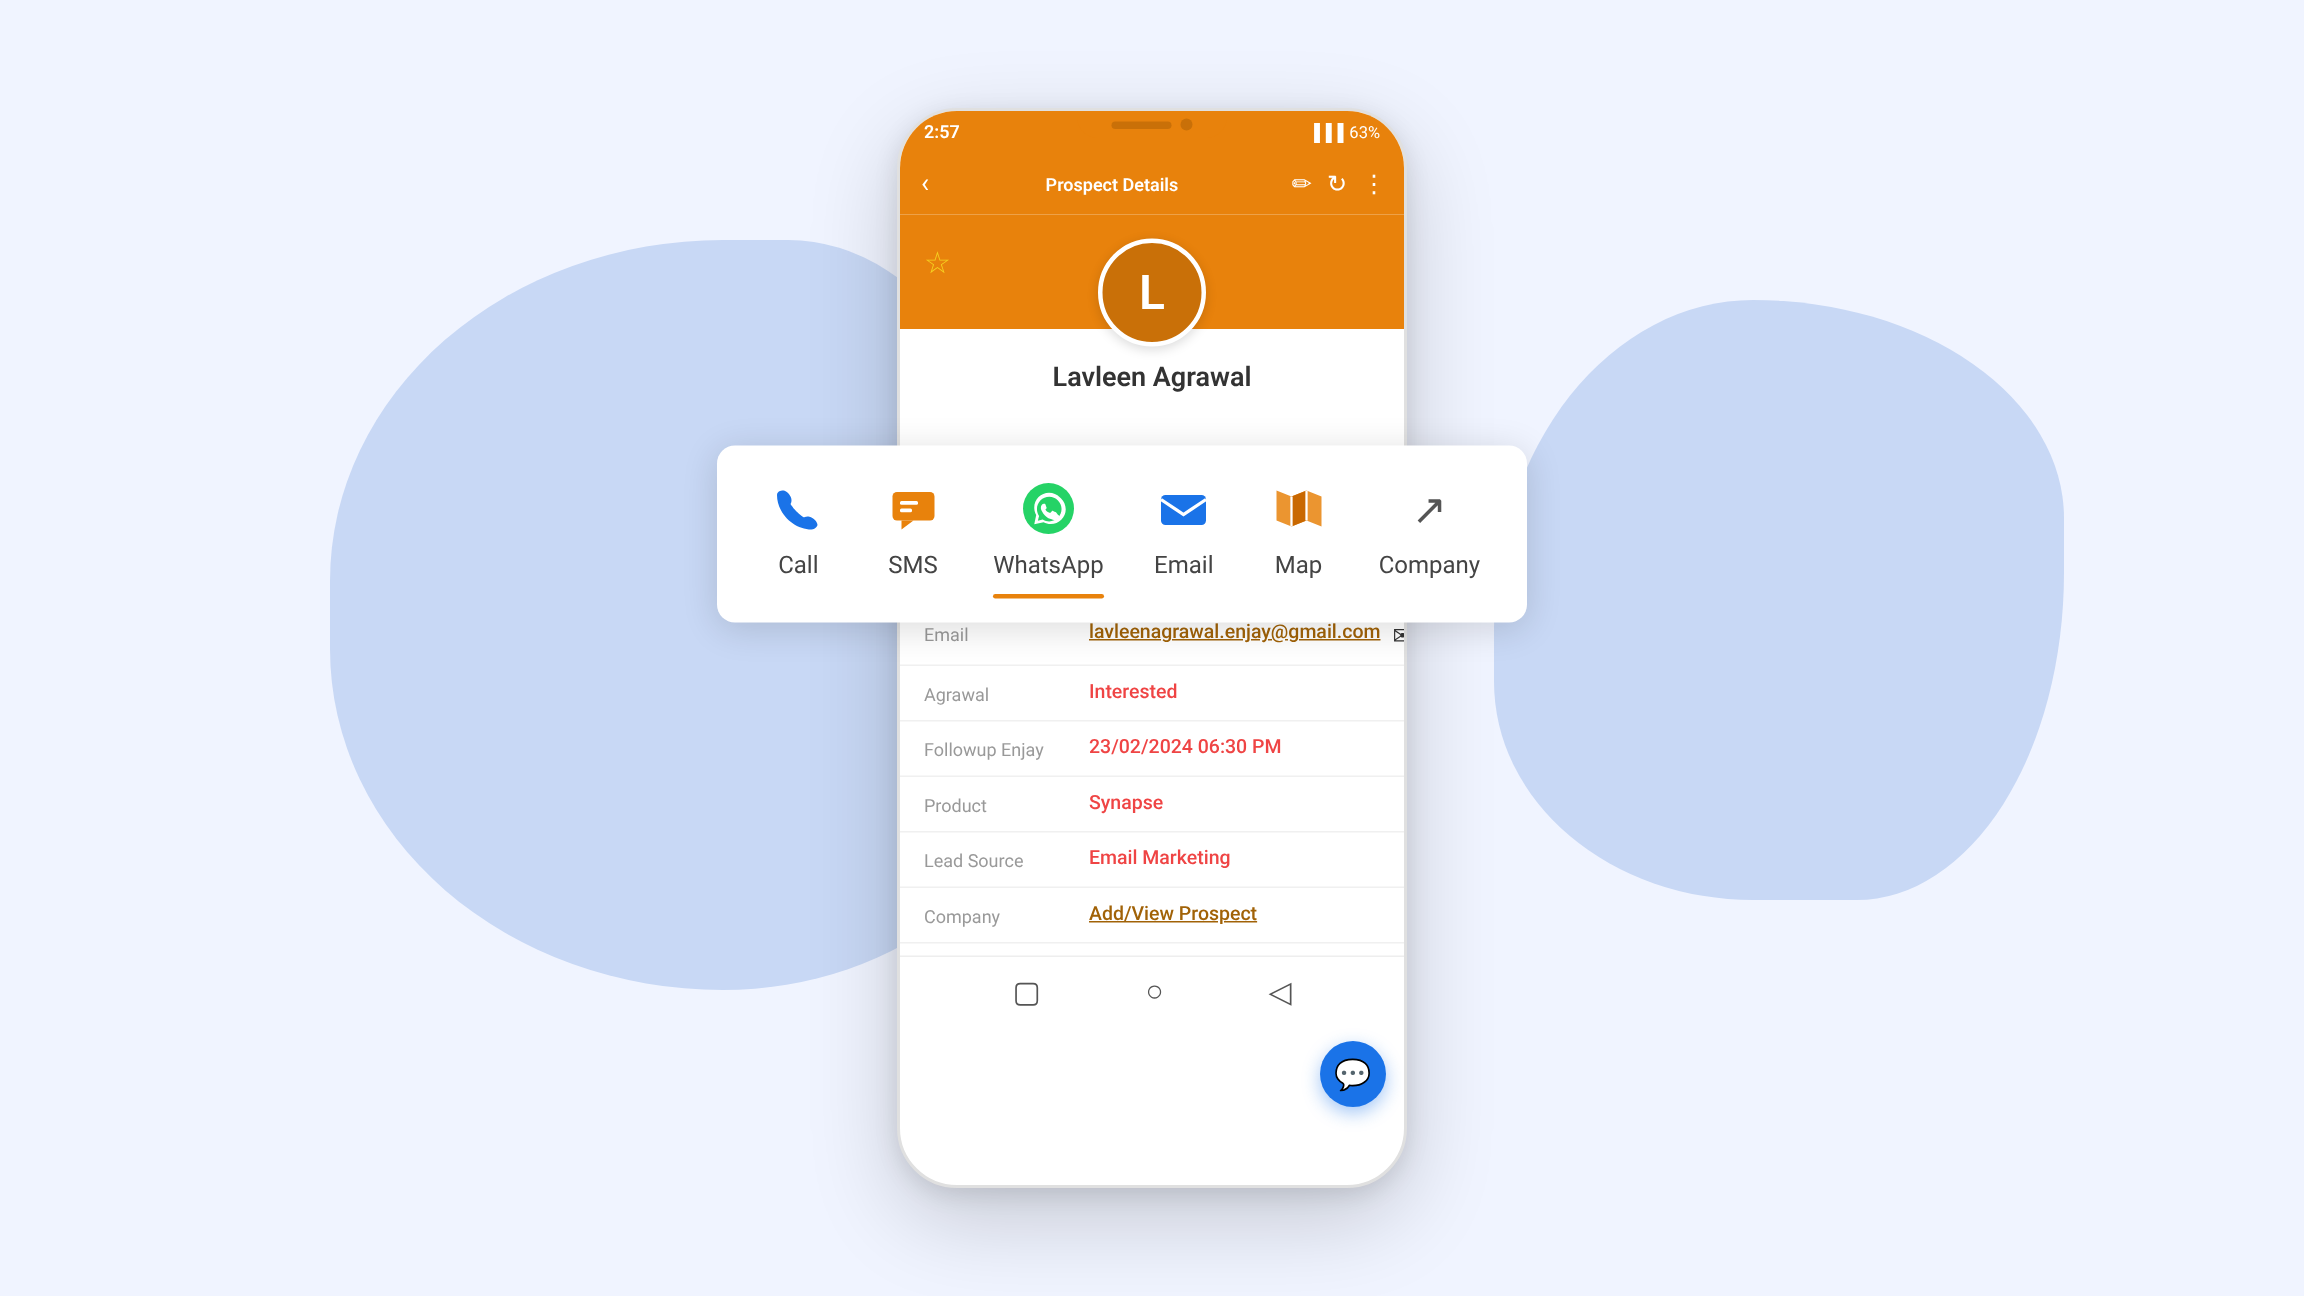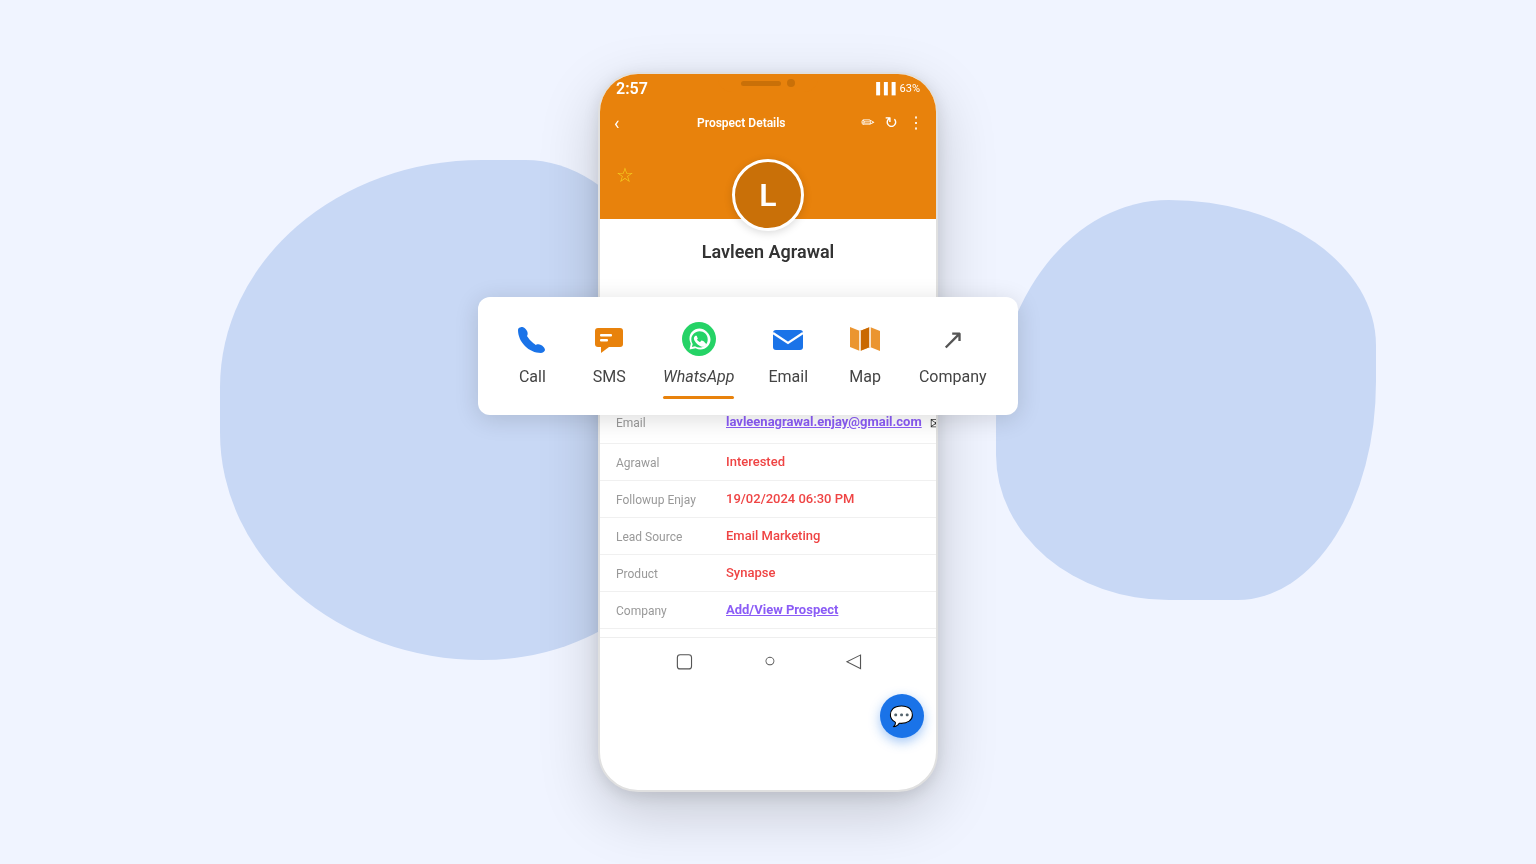--- a/index.html
+++ b/index.html
@@ -65,21 +65,21 @@
       align-items: center;
       justify-content: space-between;
       padding: 6px 16px;
       font-size: 11px;
       color: #fff;
       height: 28px;
     }
 
     .status-bar-time {
       font-weight: 600;
-      font-size: 16px;
+      font-size: 12px;
     }
 
     .status-bar-icons {
       display: flex;
       align-items: center;
       gap: 4px;
       font-size: 11px;
     }
 
     .notch {
@@ -267,23 +267,22 @@
     }
 
     .detail-value {
       color: #ef4444;
       font-size: 13px;
       font-weight: 500;
       flex: 1;
     }
 
     .detail-value.link {
-      color: #8b5cf6;
+      color: #a16207;
       text-decoration: underline;
-      font-weight: bold;
     }
 
     .detail-icon {
       margin-left: 8px;
       font-size: 16px;
     }
 
     
     .phone-bottom-bar {
       background: #fff;
@@ -348,21 +347,21 @@
           <svg width="32" height="32" viewBox="0 0 32 32" fill="none">
             <rect x="2" y="5" width="28" height="19" rx="3" fill="#e8820c"></rect>
             <polygon points="8,24 8,30 16,24" fill="#e8820c"></polygon>
             <rect x="7" y="11" width="12" height="2.5" rx="1" fill="#fff"></rect>
             <rect x="7" y="16" width="8" height="2.5" rx="1" fill="#fff"></rect>
           </svg>
         </div>
         <span class="action-label">SMS</span>
       </div>
 
-      <div class="action-item" style="position:relative;font-style:italic;">
+      <div class="action-item" style="position:relative;">
         <div class="action-icon-wrap">
           <svg width="34" height="34" viewBox="0 0 34 34" fill="none">
             <circle cx="17" cy="17" r="17" fill="#25D366"></circle>
             <path d="M24.5 9.5C22.6 7.6 20.1 6.5 17.4 6.5C11.9 6.5 7.5 10.9 7.5 16.4C7.5 18.2 8 19.9 8.8 21.4L7.5 27.5L13.7 26.2C15.2 27 16.8 27.4 18.4 27.4H18.5C23.9 27.4 28.5 23 28.5 17.5C28.4 14.8 27.3 12.2 25.4 10.4L24.5 9.5ZM17.5 25.6H17.4C16 25.6 14.6 25.2 13.4 24.5L13.1 24.3L9.9 25.1L10.7 22L10.5 21.7C9.7 20.4 9.3 18.9 9.3 17.4C9.3 12.9 13 9.2 17.5 9.2C19.7 9.2 21.7 10 23.3 11.6C24.9 13.2 25.7 15.2 25.7 17.4C25.7 21.9 22.1 25.6 17.5 25.6Z" fill="#fff"></path>
             <path d="M22 19.5C21.7 19.4 20.3 18.7 20 18.6C19.7 18.5 19.5 18.4 19.3 18.7C19.1 19 18.5 19.6 18.3 19.8C18.2 20 18 20 17.7 19.9C16.6 19.4 15.8 19 15 17.8C14.8 17.5 15.3 17.5 15.7 16.8C15.8 16.6 15.7 16.4 15.7 16.3C15.6 16.1 15.1 14.7 14.9 14.2C14.7 13.7 14.4 13.8 14.2 13.8H13.7C13.5 13.8 13.2 13.9 12.9 14.2C12.6 14.5 11.9 15.2 11.9 16.6C11.9 18 12.9 19.3 13.1 19.6C13.2 19.8 15.1 22.7 18 23.9C20.1 24.8 20.9 24.8 21.8 24.7C22.3 24.6 23.5 24 23.8 23.2C24.1 22.4 24.1 21.8 24 21.6C23.9 21.5 23.7 21.4 23.4 21.3L22 19.5Z" fill="#fff"></path>
           </svg>
         </div>
         <span class="action-label">WhatsApp</span>
         <div class="action-underline"></div>
       </div>
@@ -454,31 +453,31 @@
         <span class="detail-icon" style="color:#333;">✉</span>
       </div>
 
       <div class="detail-row">
         <span class="detail-label">Agrawal</span>
         <span class="detail-value">Interested</span>
       </div>
 
       <div class="detail-row">
         <span class="detail-label">Followup Enjay</span>
-        <span class="detail-value">19/02/2024 06:30 PM</span>
+        <span class="detail-value">23/02/2024 06:30 PM</span>
+      </div>
+
+      <div class="detail-row">
+        <span class="detail-label">Product</span>
+        <span class="detail-value">Synapse</span>
       </div>
 
       <div class="detail-row">
         <span class="detail-label">Lead Source</span>
         <span class="detail-value">Email Marketing</span>
-      </div>
-
-      <div class="detail-row">
-        <span class="detail-label">Product</span>
-        <span class="detail-value">Synapse</span>
       </div>
 
       <div class="detail-row">
         <span class="detail-label">Company</span>
         <span class="detail-value link">Add/View Prospect</span>
       </div>
 
     </div>
 
     <div class="chat-fab">

